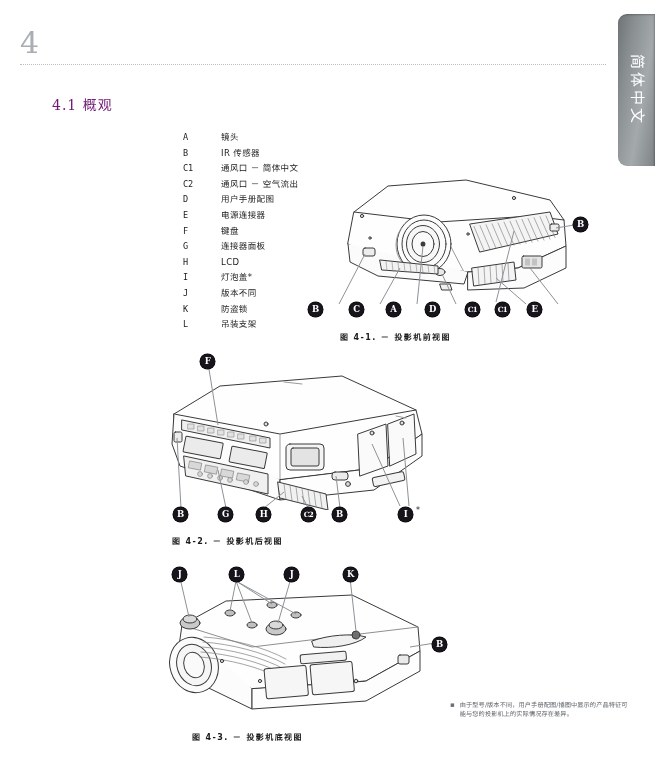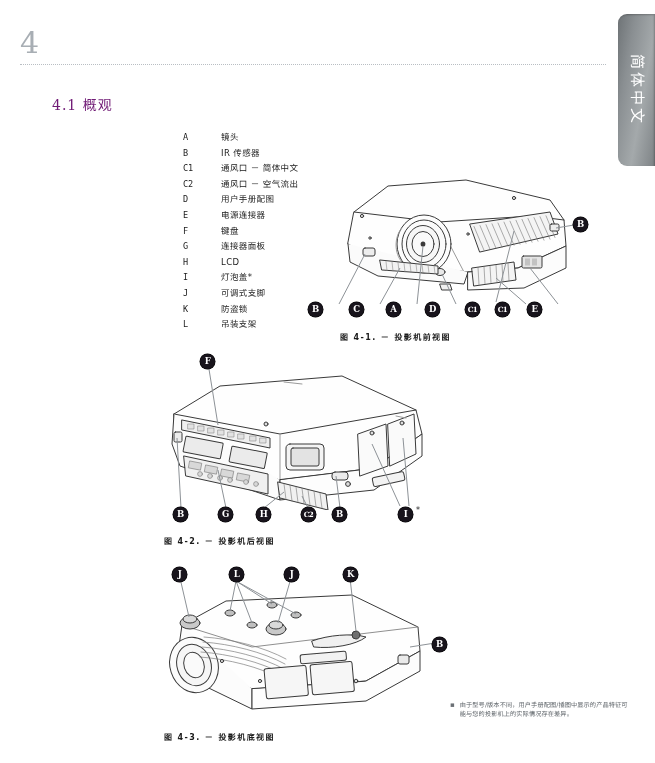--- a/index.html
+++ b/index.html
@@ -226,21 +226,21 @@
     <div class="legend-row">
         <span class="legend-key">H</span>
         <span class="legend-val">LCD</span>
       </div>
     <div class="legend-row">
         <span class="legend-key">I</span>
         <span class="legend-val">灯泡盖*</span>
       </div>
     <div class="legend-row">
         <span class="legend-key">J</span>
-        <span class="legend-val">可调式支脚</span>
+        <span class="legend-val">版本不同</span>
       </div>
     <div class="legend-row">
         <span class="legend-key">K</span>
         <span class="legend-val">防盗锁</span>
       </div>
     <div class="legend-row">
         <span class="legend-key">L</span>
         <span class="legend-val">吊装支架</span>
       </div>
   </div>
@@ -427,21 +427,21 @@
 
     <div class="callout" style="left:40px;  top:-16px;">F</div>
     <div class="callout" style="left:13px;  top:137px;">B</div>
     <div class="callout" style="left:58px;  top:137px;">G</div>
     <div class="callout" style="left:96px;  top:137px;">H</div>
     <div class="callout wide" style="left:141px; top:137px;">C2</div>
     <div class="callout" style="left:172px; top:137px;">B</div>
     <div class="callout" style="left:238px; top:137px;">I</div>
     <div class="callout-star" style="left:256px; top:136px;">*</div>
 
-    <div class="fig-caption" style="left:4px; top:165px;">图 4-2.  －  投影机后视图</div>
+    <div class="fig-caption" style="left:12px; top:165px;">图 4-2.  －  投影机后视图</div>
   </div>
 
   <div class="figure" style="left:160px; top:585px; width:290px; height:130px;">
     <svg width="290" height="130" viewBox="0 0 290 130" fill="none" stroke="#3a3a3a" stroke-width="1" stroke-linejoin="round" stroke-linecap="round">
 
       <path d="M22 40 L66 16 L192 10 L258 42 L260 66 L206 96 L92 104 L24 66 Z" fill="#fefefe"></path>
       <path d="M22 40 L92 62 L258 42" stroke="#8f8f8f"></path>
 
       <path d="M22 40 L18 68 L26 92 L92 124 L92 104" fill="#fcfcfc"></path>
 
@@ -491,21 +491,21 @@
       <path d="M190 -7 L196 46"></path>
       <path d="M250 62 L275 58"></path>
     </svg>
 
     <div class="callout" style="left:12px;  top:-18px;">J</div>
     <div class="callout" style="left:69px;  top:-18px;">L</div>
     <div class="callout" style="left:124px; top:-18px;">J</div>
     <div class="callout" style="left:183px; top:-18px;">K</div>
     <div class="callout" style="left:272px; top:52px;">B</div>
 
-    <div class="fig-caption" style="left:4px; top:146px;">图 4-3. －  投影机底视图</div>
+    <div class="fig-caption" style="left:32px; top:146px;">图 4-3. －  投影机底视图</div>
   </div>
 
   <div class="footnote">
     <span class="footnote-bullet">▪</span>
     <span class="footnote-text">由于型号/版本不同，用户手册配图/插图中显示的产品特征可能与您的投影机上的实际情况存在差异。</span>
   </div>
 
 </div>
 
 </body></html>

